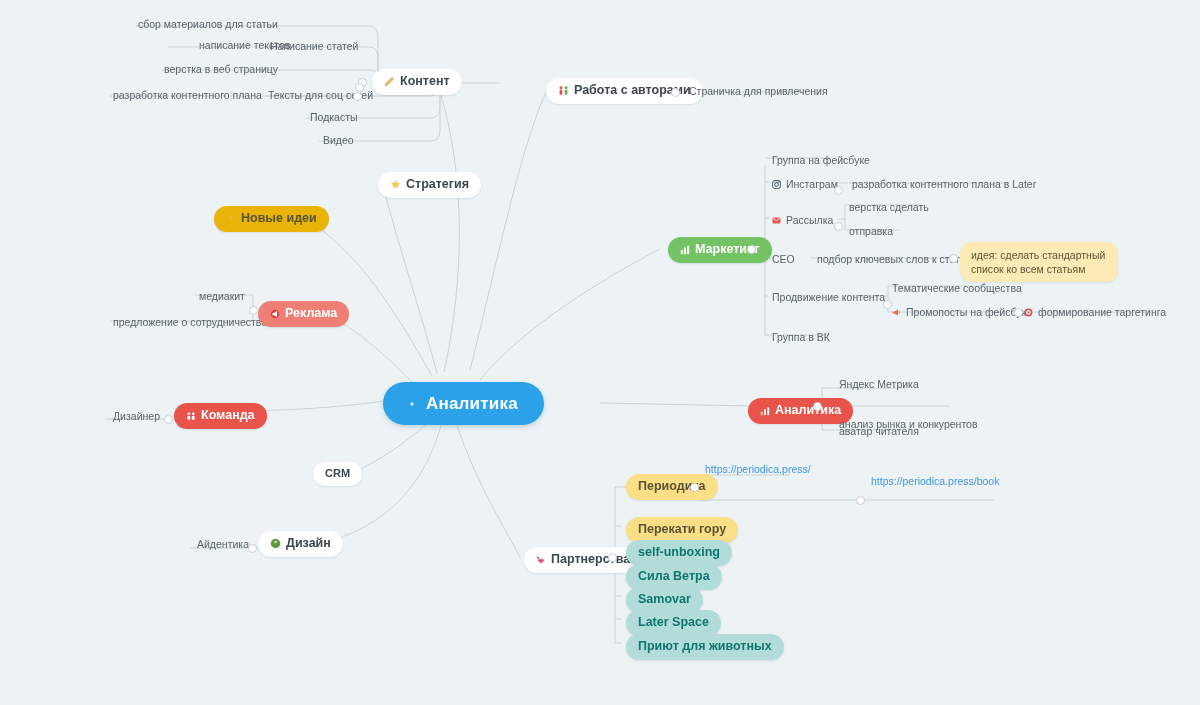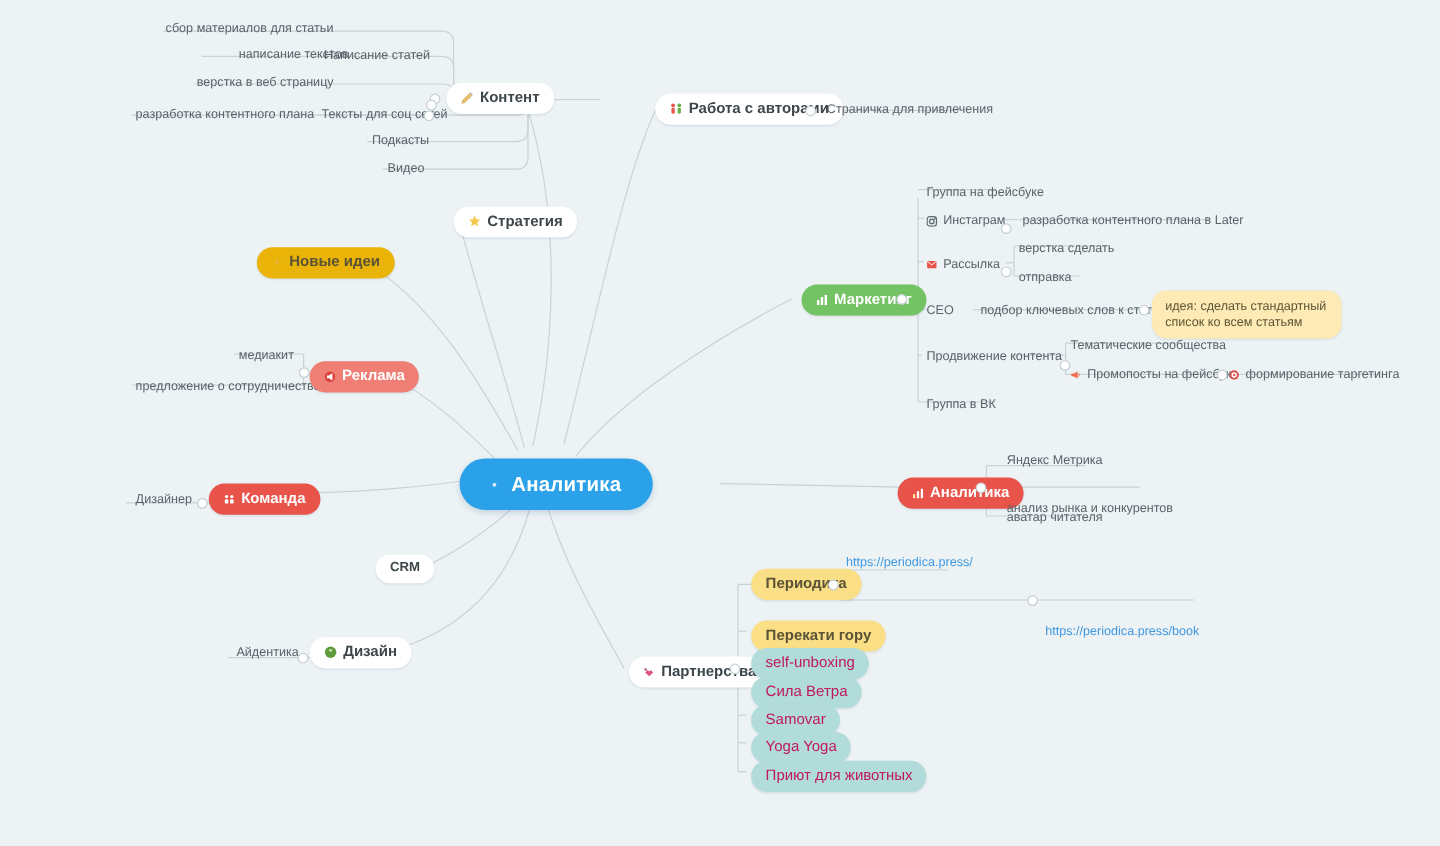--- a/index.html
+++ b/index.html
@@ -39,21 +39,21 @@
     background:#2aa1e8;
     box-shadow:0 2px 5px rgba(30,90,130,.22);
     letter-spacing:.2px;
   }
   .pill-white{background:#ffffff;color:#3d464b;}
   .pill-green{background:#73c263;color:#ffffff;}
   .pill-red{background:#e8534a;color:#ffffff;}
   .pill-red-soft{background:#ef7f74;color:#ffffff;}
   .pill-yellow{background:#eab308;color:#5a5336;}
   .pill-yellow-soft{background:#fbdf86;color:#5a5336;}
-  .pill-teal{background:#b2dcda;color:#be185d;font-weight:normal;text-align:right;}
+  .pill-teal{background:#b2dcda;color:#0f766e;font-weight:bold;text-align:right;}
   .note-yellow{
     background:#fdeab4;
     border-radius:12px;
     padding:6px 11px;
     font-size:10.5px;
     color:#5d5637;
     white-space:normal;
     line-height:1.35;
     box-shadow:0 1px 2px rgba(40,70,90,.1);
   }
@@ -424,36 +424,36 @@
   <div class="dot" style="left:608px;top:553px;"></div>
 
   <div class="node pill pill-yellow-soft" style="left:626px;top:474px;">
       <span>Периодика</span>
     </div>
   <div class="dot" style="left:690px;top:483px;"></div>
   <div class="node leaf link" style="left:702px;top:461px;">
       <span>https://periodica.press/</span>
     </div>
   <div class="dot" style="left:856px;top:496px;"></div>
-  <div class="node leaf link" style="left:868px;top:518px;">
+  <div class="node leaf link" style="left:868px;top:473px;">
       <span>https://periodica.press/book</span>
     </div>
 
   <div class="node pill pill-yellow-soft" style="left:626px;top:517px;">
       <span>Перекати гору</span>
     </div>
   <div class="node pill pill-teal" style="left:626px;top:540px;">
       <span>self-unboxing</span>
     </div>
   <div class="node pill pill-teal" style="left:626px;top:564px;">
       <span>Сила Ветра</span>
     </div>
   <div class="node pill pill-teal" style="left:626px;top:587px;">
       <span>Samovar</span>
     </div>
   <div class="node pill pill-teal" style="left:626px;top:610px;">
-      <span>Yoga Yoga</span>
+      <span>Later Space</span>
     </div>
   <div class="node pill pill-teal" style="left:626px;top:634px;">
       <span>Приют для животных</span>
     </div>
 
 </div>
 
 </body></html>

